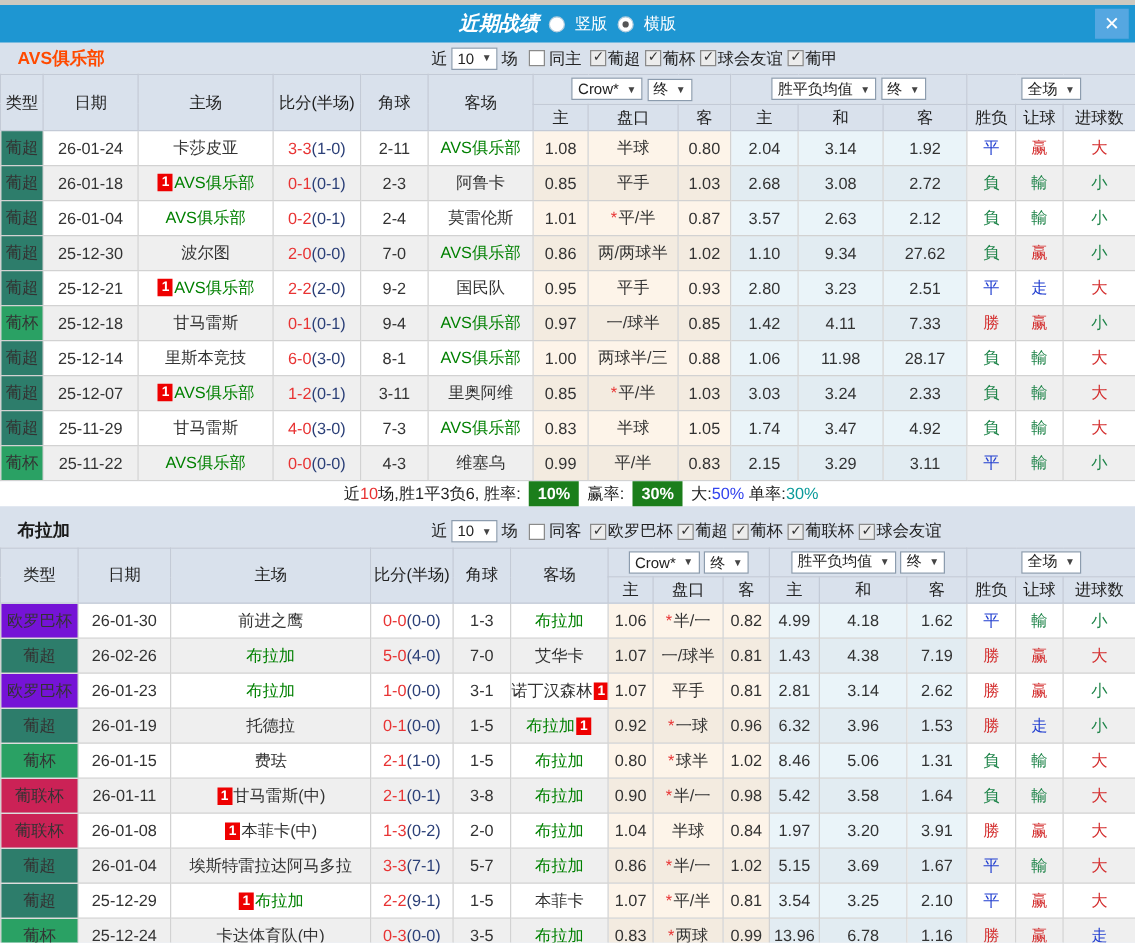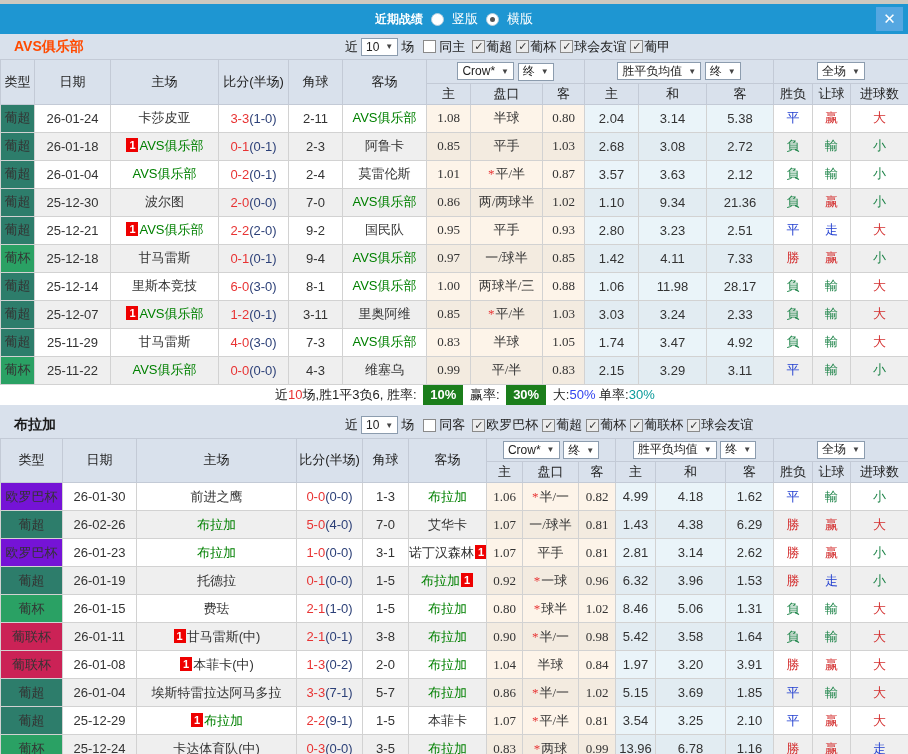--- a/index.html
+++ b/index.html
@@ -1,21 +1,21 @@
 <!DOCTYPE html>
 <html><head>
 <meta charset="utf-8">
 <style>
   * { box-sizing: border-box; margin:0; padding:0; }
   html,body { width:908px; height:754px; overflow:hidden; }
   body { background:#d9e1ec; font-family:"Liberation Sans","DejaVu Sans",sans-serif; font-size:12px; color:#333; }
 
   .topstrip { height:4px; background:#cdc9c0; }
   .titlebar { height:30px; background:#1e96d2; position:relative; display:flex; align-items:center; justify-content:center; gap:8px; color:#fff; }
-  .titlebar .title { font-weight:bold; font-size:12px; }
+  .titlebar .title { font-weight:bold; font-size:16px;font-style:italic; }
   .radio { width:13px; height:13px; border-radius:50%; background:#fff; border:1px solid #b5cede; display:inline-block; position:relative; vertical-align:middle; }
   .radio.on::after { content:""; position:absolute; left:3px; top:3px; width:5px; height:5px; border-radius:50%; background:#555; }
   .radio-label { font-size:13px; }
   .closebtn { position:absolute; right:5px; top:3px; width:27px; height:24px; background:#55a7e1; color:#fff; font-size:15px; font-weight:bold; display:flex; align-items:center; justify-content:center; cursor:pointer; }
 
   .sec-head { position:relative; height:25px; display:flex; align-items:center; padding-left:14px; }
   .team-title { font-weight:bold; font-size:14px; }
   .team-title.orange { color:#ff4a00; }
   .team-title.dark { color:#1a1a1a; }
   .filters { position:absolute; left:345px; display:flex; align-items:center; gap:3px; font-size:13px; color:#222; }
@@ -24,21 +24,21 @@
   .cb { display:inline-flex; align-items:center; justify-content:center; width:13px; height:13px; border:1px solid #8a8a8a; background:#ececec; font-size:11px; line-height:11px; color:#333; margin-left:6px; cursor:pointer; }
   .leagues { display:inline-flex; align-items:center; }
   .leagues .cb { margin-left:4px; margin-right:1px; }
 
   table.grid { border-collapse:collapse; table-layout:fixed; width:908px; background:#fff; }
   table.grid th { font-weight:normal; font-size:13px; color:#222; background:#d9e1ec; border:1px solid #c3cad6; padding:1px 0; text-align:center; }
   table.grid th.grp { padding:2px 0; }
   table.grid td { border:1px solid #d2d2d2; text-align:center; padding:0; height:28px; font-size:13px; color:#333; overflow:hidden; white-space:nowrap; }
   tr.data td { background:#fff; }
   tr.data.even td { background:#efefef; }
-  tr.data td.odds { background:#fdf4e9;font-family:Liberation Serif, serif; }
+  tr.data td.odds { background:#fdf4e9; }
   tr.data.even td.odds { background:#f3ebe0; }
   tr.data td.mean { background:#eaf4f9; }
   tr.data.even td.mean { background:#e2ecf2; }
   td.type { color:#fff; font-size:13px; }
   td.date { color:#444; }
   .green { color:#008000; }
   .ft { color:#e83333; }
   .ht { color:#2b3f77; }
   .star { color:#e83333; margin-right:1px; }
   .b1 { display:inline-block; background:#ee0000; color:#fff; font-size:11px; font-weight:bold; width:12px; height:14px; line-height:14px; text-align:center; vertical-align:1px; }
@@ -160,21 +160,21 @@
         <td class="date">26-01-24</td>
         <td class="team"><span>卡莎皮亚</span></td>
         <td class="score"><span class="ft">3-3</span><span class="ht">(1-0)</span></td>
         <td class="corner">2-11</td>
         <td class="team"><span class="green">AVS俱乐部</span></td>
         <td class="odds">1.08</td>
         <td class="odds">半球</td>
         <td class="odds">0.80</td>
         <td class="mean">2.04</td>
         <td class="mean">3.14</td>
-        <td class="mean">5.38</td>
+        <td class="mean">1.92</td>
         <td class="res" style="color: rgb(35, 64, 208);">平</td>
         <td class="res" style="color: rgb(212, 48, 48);">赢</td>
         <td class="res" style="color: rgb(212, 48, 48);">大</td>
       </tr>
       <tr class="data even">
         <td class="type" style="background: rgb(45, 125, 107);">葡超</td>
         <td class="date">26-01-18</td>
         <td class="team"><span class="b1">1</span><span class="green">AVS俱乐部</span></td>
         <td class="score"><span class="ft">0-1</span><span class="ht">(0-1)</span></td>
         <td class="corner">2-3</td>
@@ -193,39 +193,39 @@
         <td class="type" style="background: rgb(45, 125, 107);">葡超</td>
         <td class="date">26-01-04</td>
         <td class="team"><span class="green">AVS俱乐部</span></td>
         <td class="score"><span class="ft">0-2</span><span class="ht">(0-1)</span></td>
         <td class="corner">2-4</td>
         <td class="team"><span>莫雷伦斯</span></td>
         <td class="odds">1.01</td>
         <td class="odds"><span class="star">*</span>平/半</td>
         <td class="odds">0.87</td>
         <td class="mean">3.57</td>
-        <td class="mean">3.63</td>
+        <td class="mean">2.63</td>
         <td class="mean">2.12</td>
         <td class="res" style="color: rgb(30, 132, 73);">負</td>
         <td class="res" style="color: rgb(30, 132, 73);">輸</td>
         <td class="res" style="color: rgb(30, 132, 73);">小</td>
       </tr>
       <tr class="data even">
         <td class="type" style="background: rgb(45, 125, 107);">葡超</td>
         <td class="date">25-12-30</td>
         <td class="team"><span>波尔图</span></td>
         <td class="score"><span class="ft">2-0</span><span class="ht">(0-0)</span></td>
         <td class="corner">7-0</td>
         <td class="team"><span class="green">AVS俱乐部</span></td>
         <td class="odds">0.86</td>
         <td class="odds">两/两球半</td>
         <td class="odds">1.02</td>
         <td class="mean">1.10</td>
         <td class="mean">9.34</td>
-        <td class="mean">21.36</td>
+        <td class="mean">27.62</td>
         <td class="res" style="color: rgb(30, 132, 73);">負</td>
         <td class="res" style="color: rgb(212, 48, 48);">赢</td>
         <td class="res" style="color: rgb(30, 132, 73);">小</td>
       </tr>
       <tr class="data">
         <td class="type" style="background: rgb(45, 125, 107);">葡超</td>
         <td class="date">25-12-21</td>
         <td class="team"><span class="b1">1</span><span class="green">AVS俱乐部</span></td>
         <td class="score"><span class="ft">2-2</span><span class="ht">(2-0)</span></td>
         <td class="corner">9-2</td>
@@ -453,21 +453,21 @@
         <td class="date">26-02-26</td>
         <td class="team"><span class="green">布拉加</span></td>
         <td class="score"><span class="ft">5-0</span><span class="ht">(4-0)</span></td>
         <td class="corner">7-0</td>
         <td class="team"><span>艾华卡</span></td>
         <td class="odds">1.07</td>
         <td class="odds">一/球半</td>
         <td class="odds">0.81</td>
         <td class="mean">1.43</td>
         <td class="mean">4.38</td>
-        <td class="mean">6.29</td>
+        <td class="mean">7.19</td>
         <td class="res" style="color: rgb(212, 48, 48);">勝</td>
         <td class="res" style="color: rgb(212, 48, 48);">赢</td>
         <td class="res" style="color: rgb(212, 48, 48);">大</td>
       </tr>
       <tr class="data">
         <td class="type" style="background: rgb(117, 19, 214);">欧罗巴杯</td>
         <td class="date">26-01-23</td>
         <td class="team"><span class="green">布拉加</span></td>
         <td class="score"><span class="ft">1-0</span><span class="ht">(0-0)</span></td>
         <td class="corner">3-1</td>
@@ -555,21 +555,21 @@
         <td class="date">26-01-04</td>
         <td class="team"><span>埃斯特雷拉达阿马多拉</span></td>
         <td class="score"><span class="ft">3-3</span><span class="ht">(7-1)</span></td>
         <td class="corner">5-7</td>
         <td class="team"><span class="green">布拉加</span></td>
         <td class="odds">0.86</td>
         <td class="odds"><span class="star">*</span>半/一</td>
         <td class="odds">1.02</td>
         <td class="mean">5.15</td>
         <td class="mean">3.69</td>
-        <td class="mean">1.85</td>
+        <td class="mean">1.67</td>
         <td class="res" style="color: rgb(35, 64, 208);">平</td>
         <td class="res" style="color: rgb(30, 132, 73);">輸</td>
         <td class="res" style="color: rgb(212, 48, 48);">大</td>
       </tr>
       <tr class="data">
         <td class="type" style="background: rgb(45, 125, 107);">葡超</td>
         <td class="date">25-12-29</td>
         <td class="team"><span class="b1">1</span><span class="green">布拉加</span></td>
         <td class="score"><span class="ft">2-2</span><span class="ht">(9-1)</span></td>
         <td class="corner">1-5</td>

